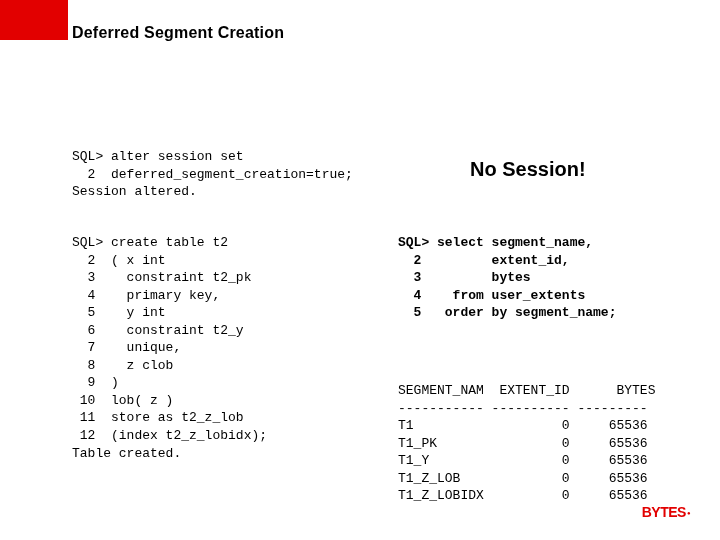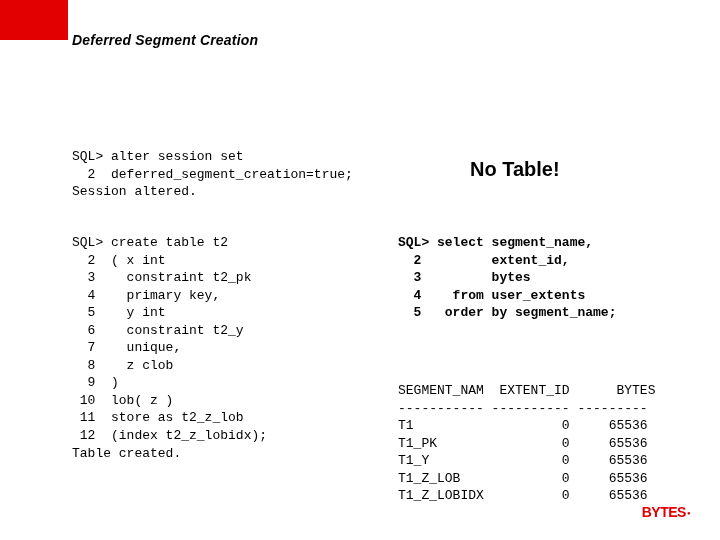--- a/index.html
+++ b/index.html
@@ -21,26 +21,25 @@
   .top-red {
     position: absolute;
     top: 0;
     left: 0;
     width: 68px;
     height: 40px;
     background: #e20000;
   }
   .title {
     position: absolute;
-    top: 32px;
+    top: 24px;
     left: 72px;
-    font-size: 14px;
+    font-size: 16px;
     font-weight: bold;
     letter-spacing: 0.2px;
-    font-style: italic;
   }
   .code {
     font-family: "Courier New", Courier, monospace;
     font-size: 13px;
     line-height: 1.35;
     white-space: pre;
     color: #000;
   }
   .blk-alter {
     position: absolute;
@@ -94,21 +93,21 @@
 <div class="slide">
 
   <div class="top-red"></div>
 
   <div class="title">Deferred Segment Creation</div>
 
   <div class="code blk-alter">SQL&gt; alter session set
   2  deferred_segment_creation=true;
 Session altered.</div>
 
-  <div class="no-change">No Table!</div>
+  <div class="no-change">No Session!</div>
 
   <div class="code blk-create">SQL&gt; create table t2
   2  ( x int
   3    constraint t2_pk
   4    primary key,
   5    y int
   6    constraint t2_y
   7    unique,
   8    z clob
   9  )

